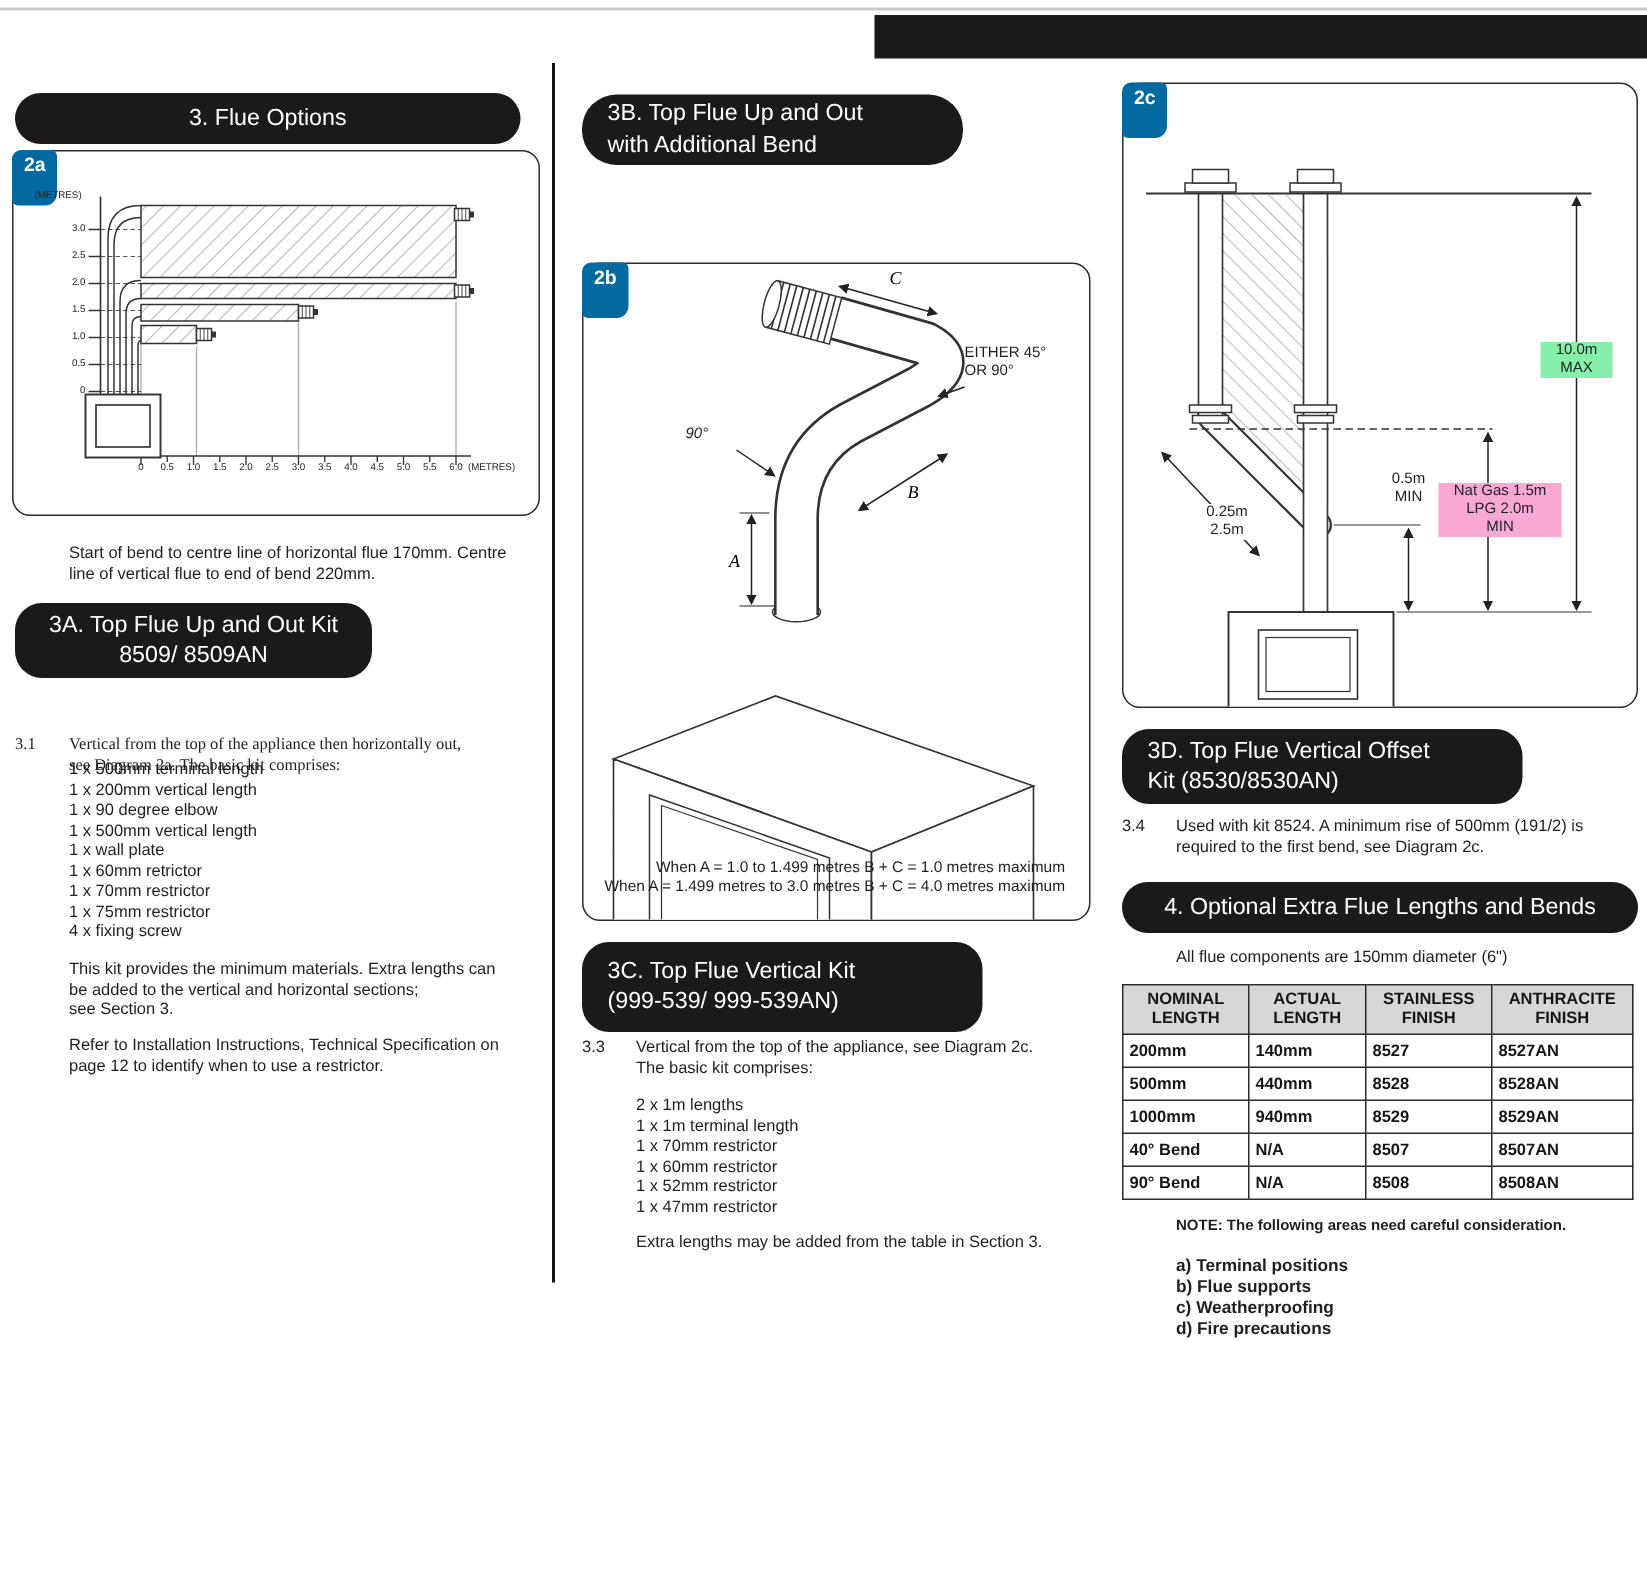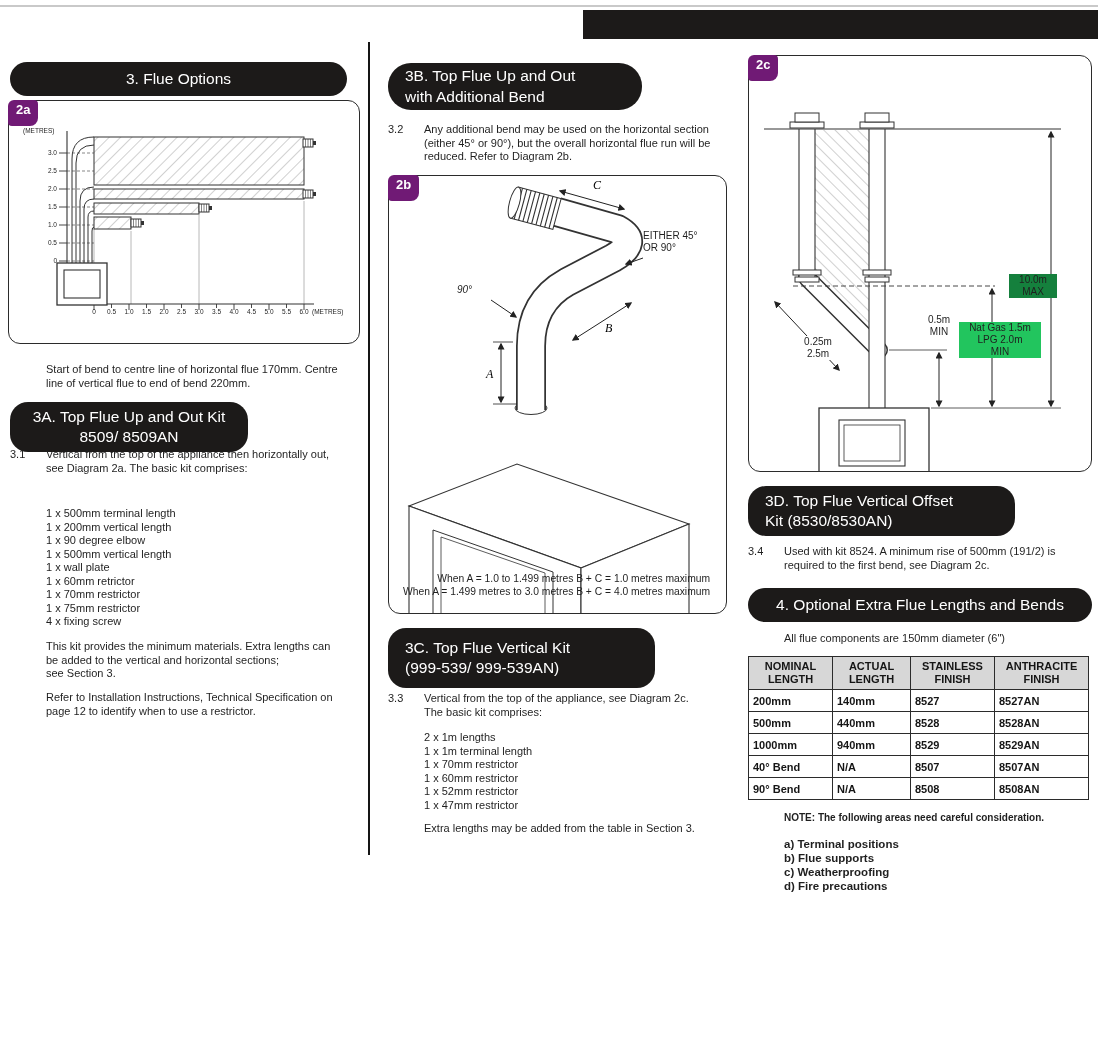--- a/index.html
+++ b/index.html
@@ -8,22 +8,22 @@
   .topline{position:absolute;left:0;top:5px;width:1098px;height:2px;background:#c9c9c9;}
   .titlebar{position:absolute;background:#1c1a19;color:#fff;height:29px;}
   .titlebar .tl-label{position:absolute;left:210px;width:300px;top:6px;text-align:center;
         font-size:15px;letter-spacing:.2px;}
   .pill{position:absolute;background:#1c1a19;color:#fff;border-radius:18px;
         display:flex;align-items:center;justify-content:center;text-align:center;
         font-size:15.5px;line-height:1.3;white-space:pre-line;}
   .pill.left{justify-content:flex-start;text-align:left;padding-left:17px;}
   .divider{position:absolute;left:368px;top:42px;width:2px;height:813px;background:#151515;}
   .dbox{position:absolute;border:1.4px solid #2b2b2b;border-radius:12px;background:#fff;}
-  .dtag{position:absolute;left:-1px;top:-1px;background:#701a75;color:#fff;font-weight:bold;
-        font-size:13px;padding:2px 8px 9px 8px;border-radius:6px 4px 8px 4px;}
+  .dtag{position:absolute;left:-1px;top:-1px;background:#0369a1;color:#fff;font-weight:bold;
+        font-size:13px;padding:2px 8px 20px 8px;border-radius:6px 4px 8px 4px;}
   .plain{position:absolute;font-size:11px;line-height:1.23;color:#1f1f1f;white-space:pre-line;}
   .nitem{position:absolute;display:flex;}
   .nitem .n{width:36px;flex:none;font-size:11px;color:#1f1f1f;}
   .nitem .t{font-size:11px;line-height:1.23;color:#1f1f1f;white-space:pre-line;}
   .bold{font-weight:bold;}
   .dlabel{position:absolute;font-size:10px;line-height:1.2;color:#1f1f1f;
           white-space:pre-line;text-align:center;}
   .tick{position:absolute;font-size:6.5px;color:#1f1f1f;}
   .axisunit{position:absolute;font-size:6.5px;color:#1f1f1f;}
   table.flue{position:absolute;left:748px;top:656px;border-collapse:collapse;
@@ -125,21 +125,21 @@
     <div class="axisunit" style="left:14px;top:26px;">(METRES)</div>
     <div class="axisunit" style="left:303px;top:207px;">(METRES)</div>
   </div>
 
   <div class="plain" style="left:46px;top:363px;width:312px;">Start of bend to centre line of horizontal flue 170mm. Centre
 line of vertical flue to end of bend 220mm.</div>
 
   <div class="pill" style="left:10px;top:402px;width:238px;height:50px;">3A. Top Flue Up and Out Kit
 8509/ 8509AN</div>
 
-  <div class="nitem" style="left:10px;top:448px;width:348px;">
+  <div class="nitem" style="left:10px;top:490px;width:348px;font-family:Liberation Serif, serif;">
     <div class="n">3.1</div>
     <div class="t">Vertical from the top of the appliance then horizontally out,
 see Diagram 2a. The basic kit comprises:</div>
   </div>
   <div class="plain" style="left:46px;top:507px;">1 x 500mm terminal length
 1 x 200mm vertical length
 1 x 90 degree elbow
 1 x 500mm vertical length
 1 x wall plate
 1 x 60mm retrictor
@@ -148,26 +148,20 @@
 4 x fixing screw</div>
   <div class="plain" style="left:46px;top:640px;width:316px;">This kit provides the minimum materials. Extra lengths can
 be added to the vertical and horizontal sections;
 see Section 3.</div>
   <div class="plain" style="left:46px;top:691px;width:316px;">Refer to Installation Instructions, Technical Specification on
 page 12 to identify when to use a restrictor.</div>
 
   <div class="pill left" style="left:388px;top:63px;width:237px;height:47px;border-radius:23px;">3B. Top Flue Up and Out
 with Additional Bend</div>
 
-  <div class="nitem" style="left:388px;top:123px;width:342px;">
-    <div class="n">3.2</div>
-    <div class="t">Any additional bend may be used on the horizontal section
-(either 45° or 90°), but the overall horizontal flue run will be
-reduced. Refer to Diagram 2b.</div>
-  </div>
 
   <div class="dbox" style="left:388px;top:175px;width:337px;height:437px;">
     <div class="dtag">2b</div>
     <svg width="337" height="437" viewBox="0 0 337 437">
       <defs>
         <marker id="arB" viewBox="0 0 10 10" refX="8" refY="5" markerWidth="7" markerHeight="7" orient="auto-start-reverse">
           <path d="M0,0L10,5L0,10z" fill="#222"></path>
         </marker>
       </defs>
 
@@ -274,25 +268,25 @@
       <path d="M302,76V350" stroke="#222" stroke-width="1" marker-start="url(#arC)" marker-end="url(#arC)"></path>
       <path d="M26,246L90,314" stroke="#222" stroke-width="1" marker-start="url(#arC)" marker-end="url(#arC)"></path>
 
       <rect x="70" y="352" width="110" height="66" fill="#fff" stroke="#333" stroke-width="1.3"></rect>
       <rect x="90" y="364" width="66" height="46" fill="#fff" stroke="#333" stroke-width="1.1"></rect>
       <rect x="95" y="369" width="56" height="36" fill="#fff" stroke="#333" stroke-width="0.8"></rect>
 
       <path d="M15,424H322" stroke="#333" stroke-width="1.2"></path>
       <rect x="15" y="425" width="307" height="10" fill="url(#hG)"></rect>
     </svg>
-    <div class="dlabel" style="left:260px;top:172px;width:48px;background:#15803d;margin-top:46px;">10.0m
+    <div class="dlabel" style="left:278px;top:172px;width:48px;background:#86efac;">10.0m
 MAX</div>
     <div class="dlabel" style="left:167px;top:258px;width:46px;">0.5m
 MIN</div>
-    <div class="dlabel" style="left:210px;top:266px;width:82px;background:#22c55e;">Nat Gas 1.5m
+    <div class="dlabel" style="left:210px;top:266px;width:82px;background:#f9a8d4;">Nat Gas 1.5m
 LPG 2.0m
 MIN</div>
     <div class="dlabel" style="left:44px;top:280px;width:50px;background:#fff;">0.25m
 2.5m</div>
   </div>
 
   <div class="pill left" style="left:748px;top:486px;width:250px;height:50px;">3D. Top Flue Vertical Offset
 Kit (8530/8530AN)</div>
 
   <div class="nitem" style="left:748px;top:545px;width:348px;">

